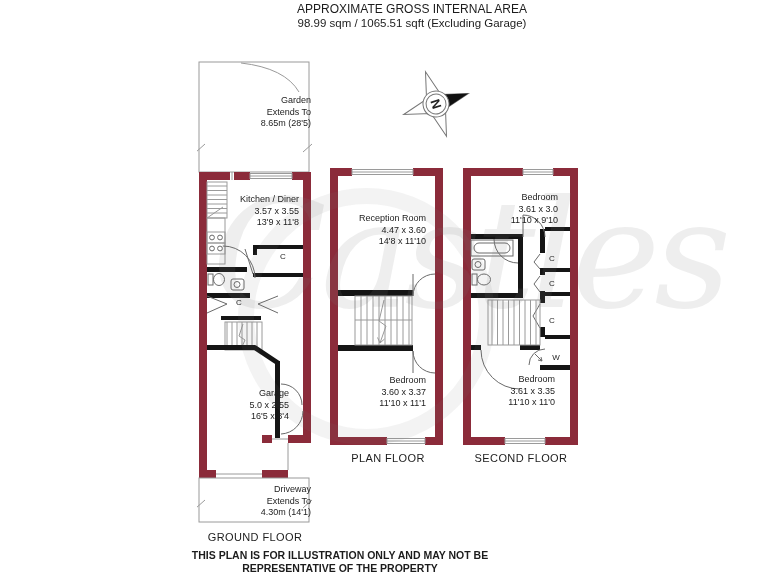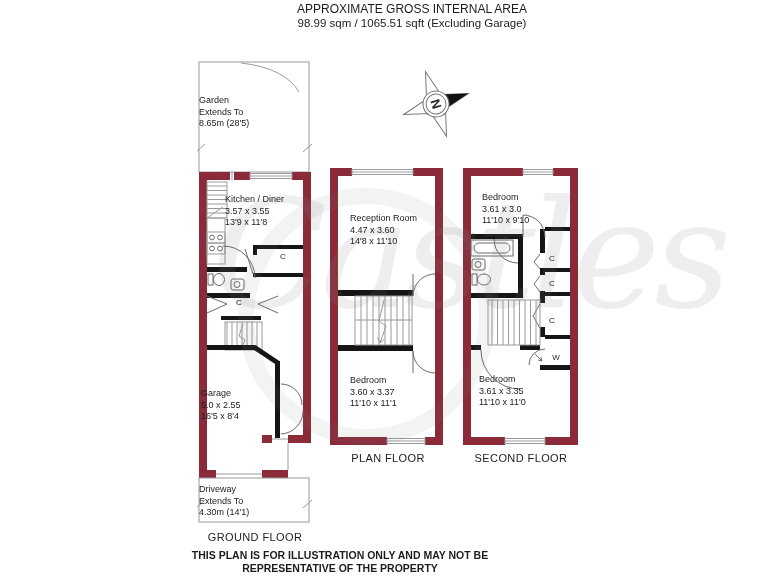--- a/index.html
+++ b/index.html
@@ -14,21 +14,21 @@
   #footer{top:549px;left:0;width:624px;line-height:13px;font-weight:700;font-size:10.5px;z-index:3;}
   #footer span{display:block;}
   
   svg{position:absolute;z-index:1;}
   svg .bg{fill:#ffffff;}
   .w{fill:var(--wall,#8b2b3a);}
   .b{fill:var(--interior_wall,#151515);}
   .ln{stroke:var(--thin_line,#9a9a9a);fill:none;stroke-width:1;}
   .fx{stroke:#6a6a6a;fill:none;stroke-width:1;}
   
-  .room-label{position:absolute;font-size:9px;line-height:11.5px;text-align:left;z-index:3;color:var(--text,#1c1c1c);}
+  .room-label{position:absolute;font-size:9px;line-height:11.5px;text-align:right;z-index:3;color:var(--text,#1c1c1c);}
   .room-label span{display:block;}
   .closet-label{position:absolute;font-size:8px;line-height:9px;text-align:center;z-index:3;color:var(--text,#1c1c1c);}
   .floor-label{position:absolute;font-size:11px;letter-spacing:.4px;text-align:center;z-index:3;color:var(--text,#1c1c1c);}
   
   #watermark{left:212px;top:168px;width:420px;font-family:"DejaVu Serif",serif;font-style:italic;
              font-size:150px;letter-spacing:-6px;color:rgba(125,125,125,0.13);z-index:2;white-space:nowrap;}
   #watermark-ring{left:238px;top:188px;width:225px;height:225px;border:16px solid rgba(125,125,125,0.09);
                   border-radius:50%;z-index:2;}
 </style>
 </head>

